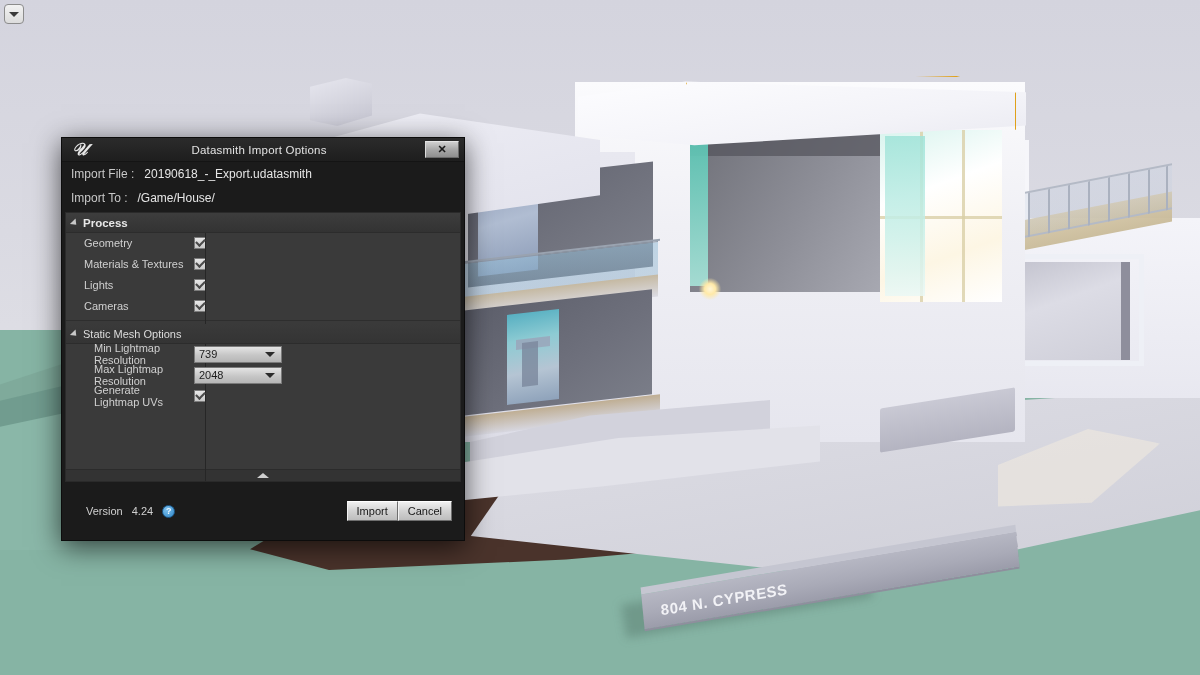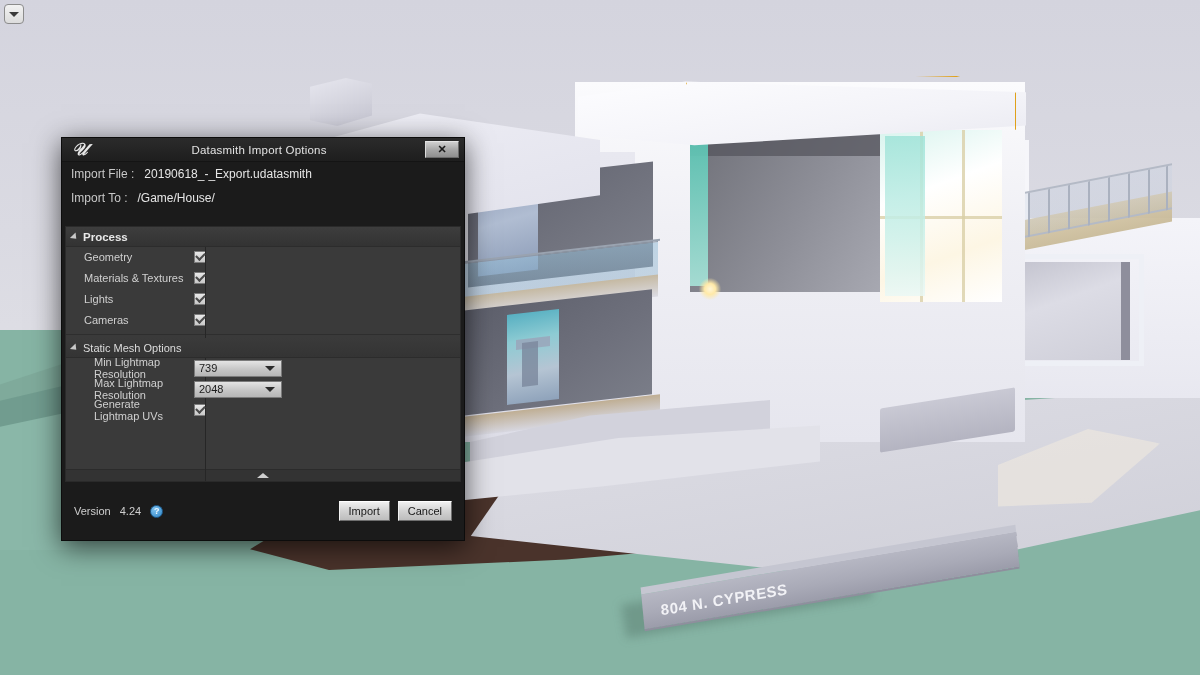--- a/index.html
+++ b/index.html
@@ -329,21 +329,21 @@
   }
 
   .field-row {
     height: 24px; display: flex; align-items: center;
     padding-left: 9px; font-size: 12px; color: #cfcfcf;
   }
   .field-row .lbl { color: #c8c8c8; }
   .field-row .val { color: #e6e6e6; margin-left: 10px; }
 
   .panel {
-    margin: 16px 3px 0 3px;
+    margin: 2px 3px 0 3px;
     background: #3a3a3a;
     border: 1px solid #2a2a2a;
     flex: 1 1 auto;
     display: flex; flex-direction: column;
     overflow: hidden;
     position: relative;
   }
   .cat-header {
     height: 20px;
     background: linear-gradient(180deg, #3d3d3d, #333333);
@@ -422,31 +422,32 @@
     border-left: 6px solid transparent;
     border-right: 6px solid transparent;
     border-bottom: 5px solid #cfcfcf;
   }
 
   .footer {
     flex: 0 0 58px;
     display: flex; align-items: center;
     padding: 0 12px;
     position: relative;
+    margin-left: 12px;
   }
   .version { font-size: 11px; color: #cfcfcf; display: flex; align-items: center; gap: 9px; }
   .help-icon {
     width: 13px; height: 13px; border-radius: 50%;
     background: radial-gradient(circle at 35% 30%, #7fc2ef, #2f86c8);
     border: 1px solid #1f5e91;
     color: #eaf6ff; font-size: 9px; font-weight: bold;
     display: flex; align-items: center; justify-content: center;
     cursor: pointer;
   }
-  .btns { margin-left: auto; display: flex; gap: 8px; }
+  .btns { margin-left: auto; display: flex; gap: 0; }
   .dlg-btn {
     min-width: 48px; height: 20px; padding: 0 9px;
     background: linear-gradient(180deg, #f0f0f0 0%, #d2d2d2 50%, #bdbdbd 100%);
     border: 1px solid #6e6e6e;
     border-top-color: #ffffff; border-left-color: #f2f2f2;
     color: #181818; font-size: 11px;
     display: flex; align-items: center; justify-content: center;
     cursor: pointer;
   }
 </style>

